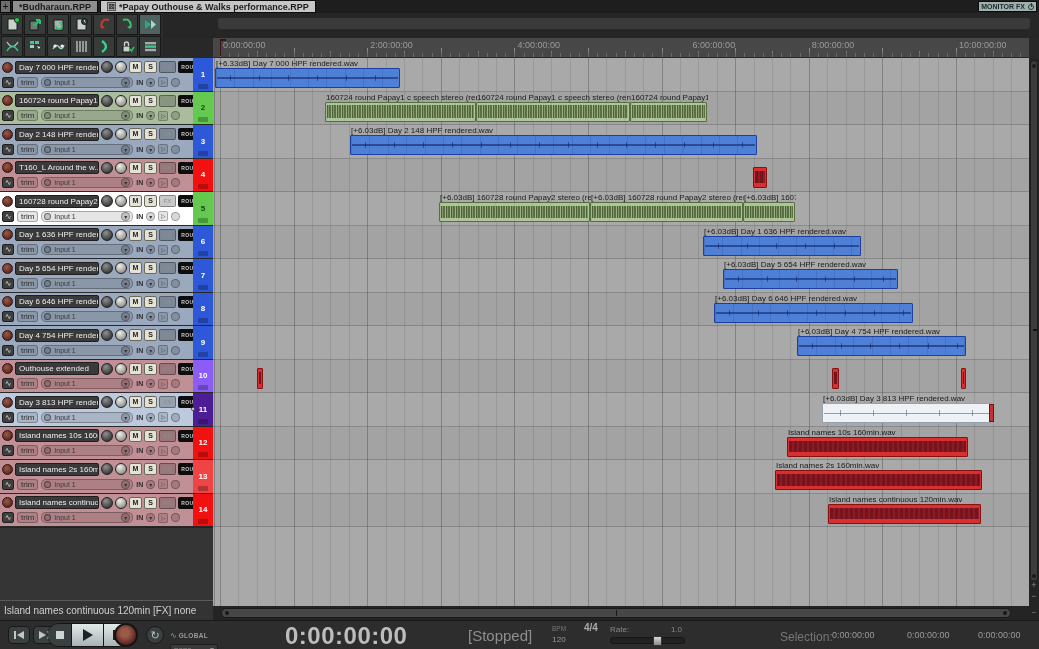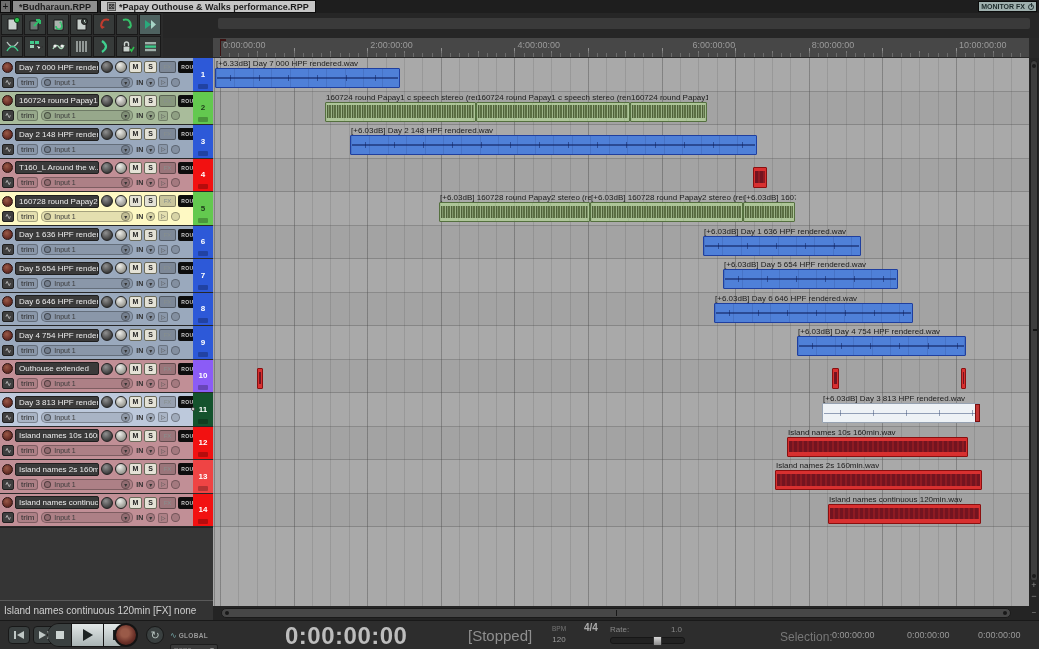--- a/index.html
+++ b/index.html
@@ -367,21 +367,21 @@
             </div>
             <div class="inlabel">IN</div>
             <div class="ddc">▾</div>
             <div class="archip">▷</div>
             <div class="ddc"></div>
           </div>
         </div>
         <div class="nstrip" style="background: rgb(242, 17, 17); color: rgb(255, 255, 255);">4<div class="nicon"></div></div>
       </div>
       <div class="track">
-        <div class="panel" style="background: #fef9c3;">
+        <div class="panel" style="background: #ffffff;">
           <div class="prow1">
             <div class="rec"></div>
             <div class="tname">160728 round Papay2</div>
             <div class="knob pan"></div>
             <div class="knob vol"></div>
             <button class="msbtn">M</button>
             <button class="msbtn">S</button>
             <div class="fxbtn">FX</div>
             <div class="routbtn">ROUT<div class="cdot"></div></div>
           </div>
@@ -560,21 +560,21 @@
               <div class="plug"></div>
               <div class="grow">Input 1</div>
               <div class="ddc">▾</div>
             </div>
             <div class="inlabel">IN</div>
             <div class="ddc">▾</div>
             <div class="archip">▷</div>
             <div class="ddc"></div>
           </div>
         </div>
-        <div class="nstrip" style="background: #14532d; color: rgb(255, 255, 255);">11<div class="nicon"></div><div class="seldot"></div></div>
+        <div class="nstrip" style="background: #4c1d95; color: rgb(255, 255, 255);">11<div class="nicon"></div><div class="seldot"></div></div>
       </div>
       <div class="track">
         <div class="panel" style="background: rgb(193, 143, 150);">
           <div class="prow1">
             <div class="rec"></div>
             <div class="tname">Island names 10s 160m</div>
             <div class="knob pan"></div>
             <div class="knob vol"></div>
             <button class="msbtn">M</button>
             <button class="msbtn">S</button>
@@ -767,21 +767,21 @@
         <div class="item red" style="left: 619px; width: 7px; top: 309.5px; height: 21px;">
           <div class="ibody">
             <div class="wf"></div>
           </div>
         </div>
         <div class="item red" style="left: 748px; width: 5px; top: 309.5px; height: 21px;">
           <div class="ibody">
             <div class="wf"></div>
           </div>
         </div>
-        <div class="item selected" style="left: 609px; width: 158px; top: 345px; height: 20px; border-radius: 10px;">
+        <div class="item selected" style="left: 609px; width: 172px; top: 345px; height: 20px; border-radius: 10px;">
           <div class="ilabel">[+6.03dB] Day 3 813 HPF rendered.wav</div>
           <div class="ibody">
             <div class="wf"></div>
             <div class="wf2"></div>
             <div class="redge"></div>
           </div>
         </div>
         <div class="item red" style="left: 574px; width: 181px; top: 378.5px; height: 20px;">
           <div class="ilabel">Island names 10s 160min.wav</div>
           <div class="ibody">

